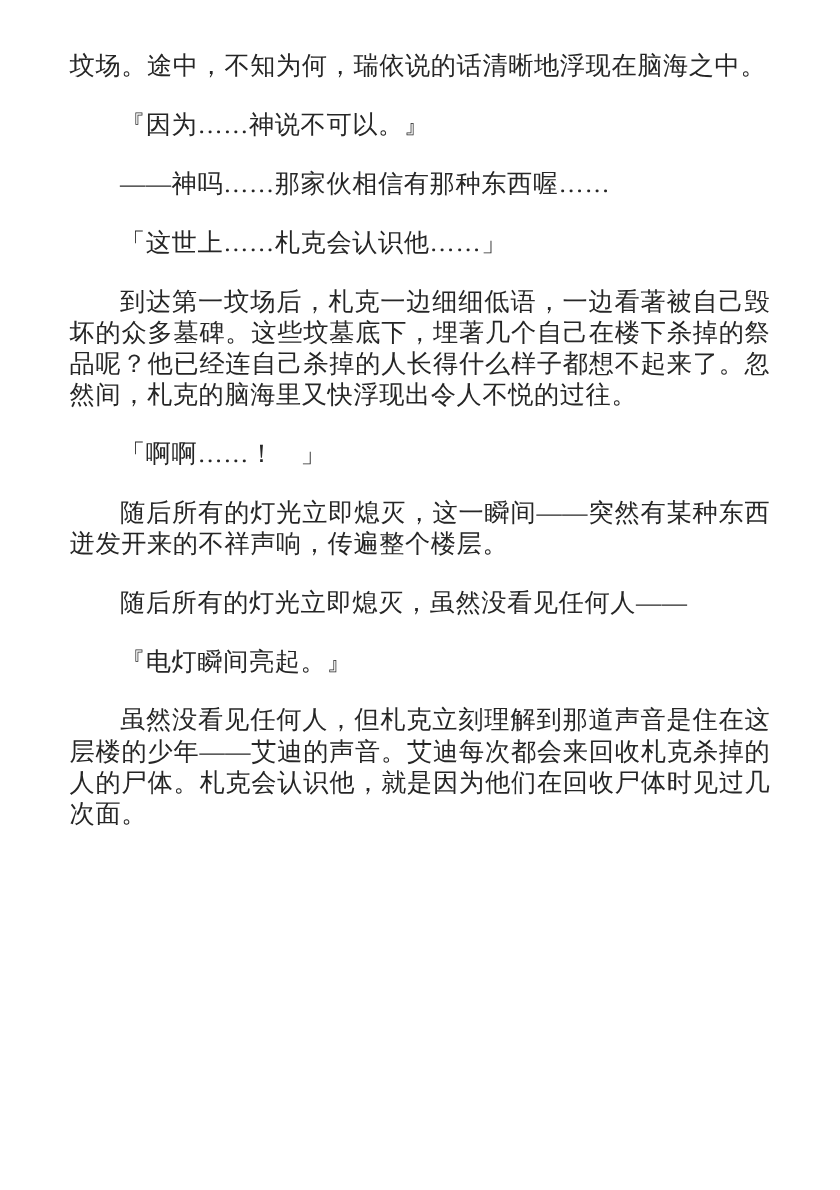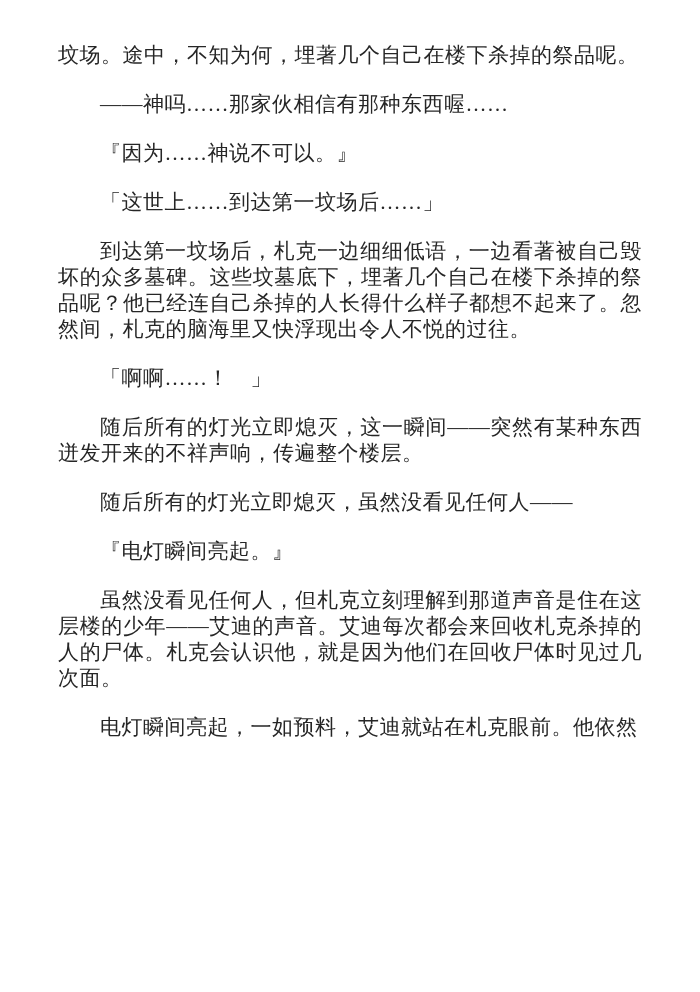--- a/index.html
+++ b/index.html
@@ -26,24 +26,23 @@
     letter-spacing: 0.5px;
   }
   .page p.indent {
     text-indent: 2em;
   }
 </style>
 </head>
 <body>
 
 <div class="page">
-  <p>坟场。途中，不知为何，埋著几个自己在楼下杀掉的祭品呢。</p>
+  <p>坟场。途中，不知为何，瑞依说的话清晰地浮现在脑海之中。</p>
+  <p class="indent">『因为……神说不可以。』</p>
   <p class="indent">——神吗……那家伙相信有那种东西喔……</p>
-  <p class="indent">『因为……神说不可以。』</p>
-  <p class="indent">「这世上……到达第一坟场后……」</p>
+  <p class="indent">「这世上……札克会认识他……」</p>
   <p class="indent">到达第一坟场后，札克一边细细低语，一边看著被自己毁坏的众多墓碑。这些坟墓底下，埋著几个自己在楼下杀掉的祭品呢？他已经连自己杀掉的人长得什么样子都想不起来了。忽然间，札克的脑海里又快浮现出令人不悦的过往。</p>
   <p class="indent">「啊啊……！　」</p>
   <p class="indent">随后所有的灯光立即熄灭，这一瞬间——突然有某种东西迸发开来的不祥声响，传遍整个楼层。</p>
   <p class="indent">随后所有的灯光立即熄灭，虽然没看见任何人——</p>
   <p class="indent">『电灯瞬间亮起。』</p>
   <p class="indent">虽然没看见任何人，但札克立刻理解到那道声音是住在这层楼的少年——艾迪的声音。艾迪每次都会来回收札克杀掉的人的尸体。札克会认识他，就是因为他们在回收尸体时见过几次面。</p>
-  <p class="indent">电灯瞬间亮起，一如预料，艾迪就站在札克眼前。他依然</p>
 </div>
 
 </body></html>

